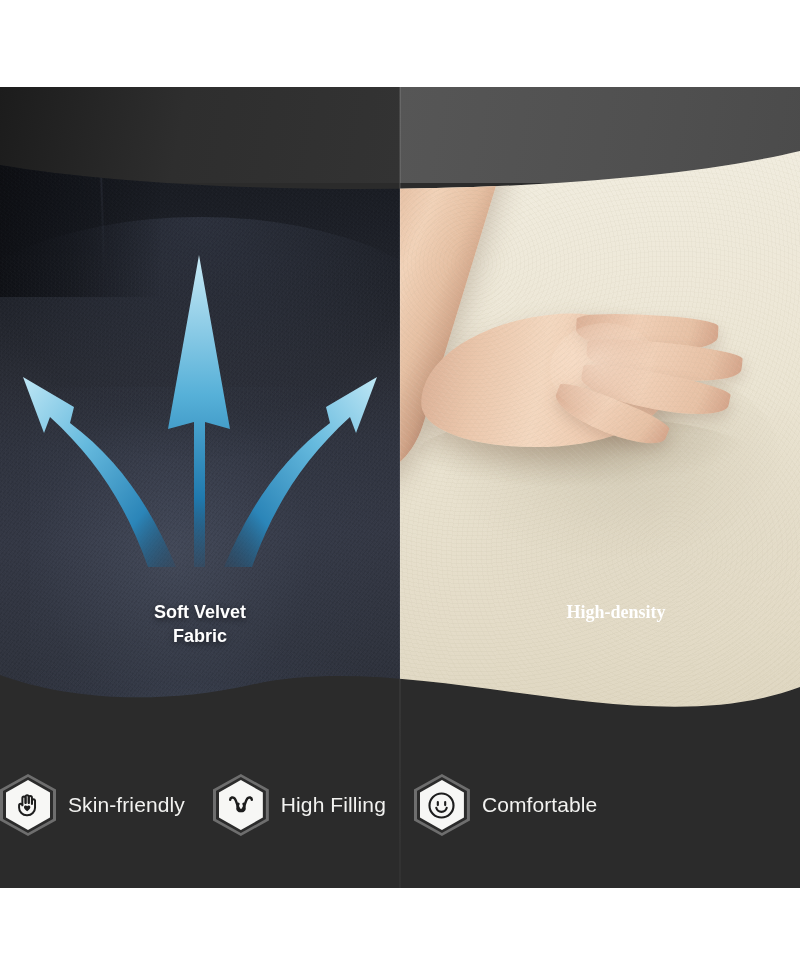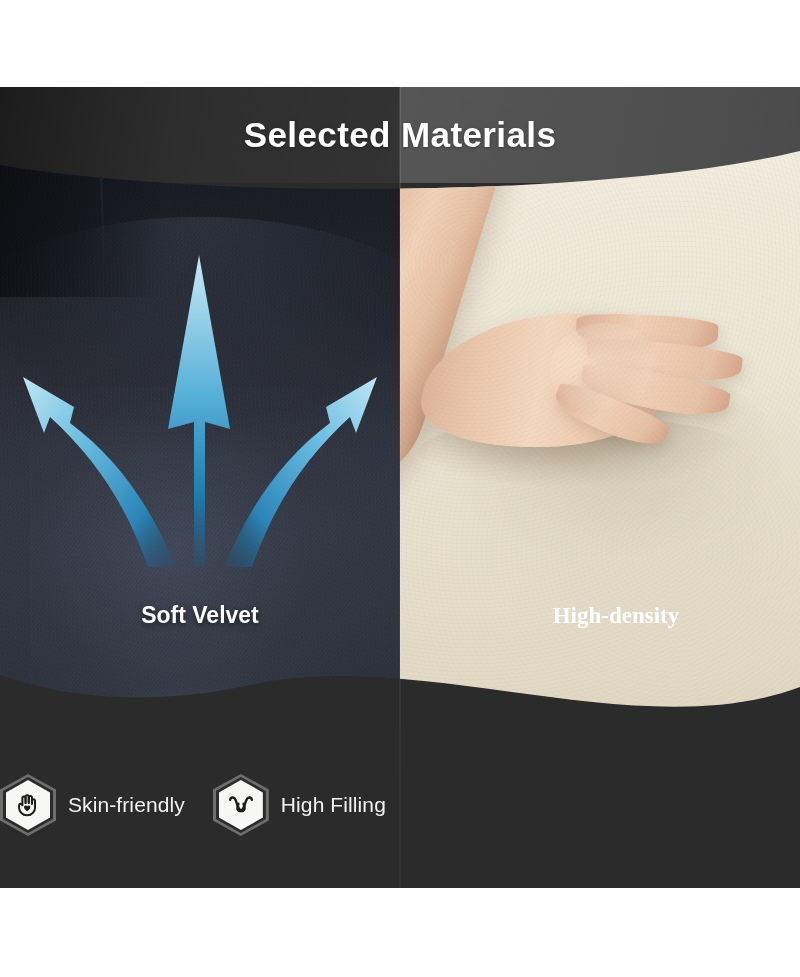--- a/index.html
+++ b/index.html
@@ -288,21 +288,21 @@
     height: 330px;
     z-index: 10;
   }
 
   
   .caption {
     position: absolute;
     z-index: 12;
     text-align: center;
     font-weight: bold;
-    font-size: 23px;
+    font-size: 18px;
     line-height: 1.35;
   }
   .caption-velvet {
     left: 0;
     top: 513px;
     width: 400px;
     color: #ffffff;
     text-shadow: 0 2px 6px rgba(0,0,0,.55);
   }
   .caption-foam {
@@ -450,27 +450,27 @@
         <path d="M224,330
                  C250,268 282,222 330,186
                  L326,170 L377,140
                  L356,196 L350,180
                  C304,222 274,268 252,330 Z" fill="url(#gradRight)"></path>
       </svg>
     </div>
 
     <div class="caption caption-velvet">
       <span class="line">Soft Velvet</span>
+      <span class="line">Fabric</span>
     </div>
 
     <div class="caption caption-foam">
       <span class="line">High-density</span>
     </div>
 
-    <div class="header-title">Selected Materials</div>
 
     <div class="feature-bar">
 
       <div class="feature">
         <span class="hex">
           <span class="hex-outer"></span>
           <span class="hex-inner"></span>
           <span class="hex-fill"></span>
           <svg width="30" height="30" viewBox="0 0 32 32" fill="none" stroke="#1d1d1d" stroke-width="2.1" stroke-linecap="round" stroke-linejoin="round">
             <path d="M10 15.5V8.6a1.7 1.7 0 0 1 3.4 0v5.2"></path>
@@ -489,17 +489,31 @@
           <span class="hex-inner"></span>
           <span class="hex-fill"></span>
           <svg width="32" height="26" viewBox="0 0 34 26" fill="none" stroke="#1d1d1d" stroke-width="2.6" stroke-linecap="round" stroke-linejoin="round">
             <path d="M5.5 7.5c0-2.6 3.2-3.4 4.8-1.4 1.6 2 2.6 6.6 3.9 9.6 1.3 3 3.4 4.6 5.2 3.4 1.9-1.2 1.4-4.6.3-7.4"></path>
             <path d="M28.5 7.5c0-2.6-3.2-3.4-4.8-1.4-1.6 2-2.6 6.6-3.9 9.6-1.3 3-3.4 4.6-5.2 3.4-1.9-1.2-1.4-4.6-.3-7.4"></path>
           </svg>
         </span>
         <span class="feature-label">High Filling</span>
       </div>
 
+      <div class="feature">
+        <span class="hex">
+          <span class="hex-outer"></span>
+          <span class="hex-inner"></span>
+          <span class="hex-fill"></span>
+          <svg width="31" height="31" viewBox="0 0 32 32" fill="none" stroke="#1d1d1d" stroke-width="2.2" stroke-linecap="round" stroke-linejoin="round">
+            <circle cx="16" cy="16" r="12.4"></circle>
+            <path d="M12.2 12.4v3.2"></path>
+            <path d="M19.8 12.4v3.2"></path>
+            <path d="M10.6 18.4a5.6 5.6 0 0 0 10.8 0"></path>
+          </svg>
+        </span>
+        <span class="feature-label">Comfortable</span>
+      </div>
 
     </div>
 
   </div>
 </div>
 
 </body></html>

